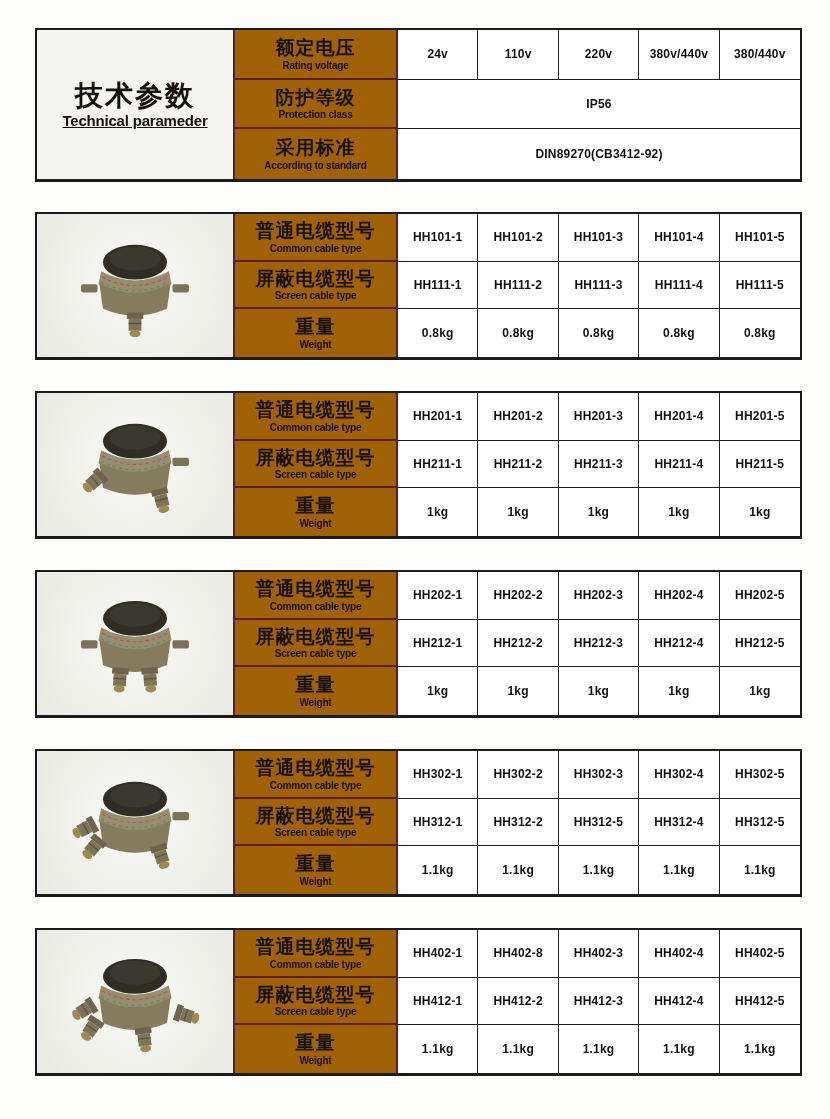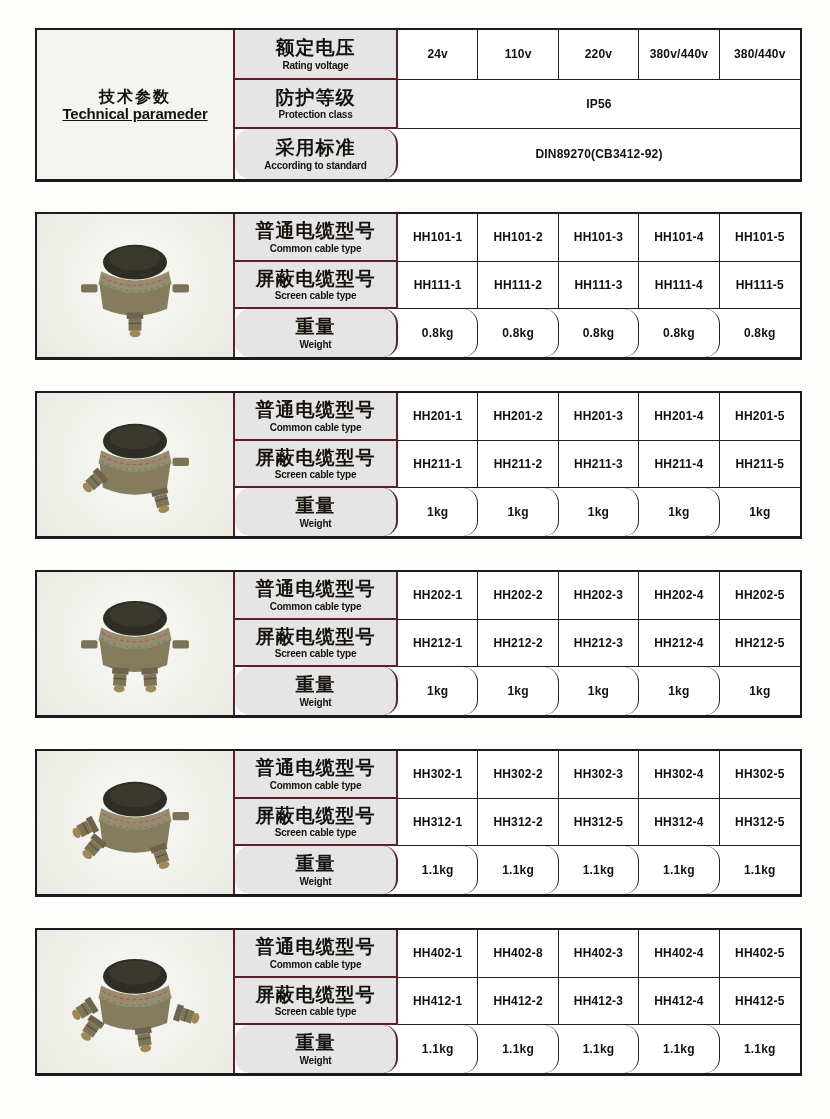--- a/index.html
+++ b/index.html
@@ -26,52 +26,52 @@
   .tbl.prod{height:148px;margin-bottom:31px;}
   .tbl.prod.last{margin-bottom:0;}
   .cell{
     display:flex;flex-direction:column;align-items:center;justify-content:center;
     text-align:center;box-sizing:border-box;
     border-right:1.5px solid #1e1e1e;
     border-bottom:1.5px solid #1e1e1e;
     overflow:hidden;
   }
   .hdr{
-    background:#e5e5e5;
+    background:#a16207;
     border-right:2px solid #5c1e28;
     border-bottom:2px solid #5c1e28;
   }
   .side{
     grid-row:1/4;grid-column:1;
     background:radial-gradient(circle at 50% 52%, #fbfbf8 0%, #f3f3ee 55%, #ececе5 100%);
     background-color:#f4f4f0;
     border-right:2px solid #5c1e28;
     border-bottom:none;
   }
   .img-cell{
     grid-row:1/4;grid-column:1;
     background:radial-gradient(circle at 50% 48%, #f8f8f5 0%, #f0f0eb 60%, #e9e9e2 100%);
     background-color:#f2f2ee;
     border-right:2px solid #5c1e28;
     border-bottom:none;
     padding:4px;
   }
   .lc{border-right:none;}
-  .bb0{border-bottom:none;border-radius:15px;}
+  .bb0{border-bottom:none;}
   .cn{
     font-weight:bold;color:#17110b;
     font-size:19px;line-height:1.2;letter-spacing:1px;
     white-space:nowrap;
   }
   .en{
     font-weight:bold;color:#17110b;
     font-size:10px;line-height:1.1;letter-spacing:-0.2px;
     white-space:nowrap;
   }
-  .side .cn{font-size:16px;letter-spacing:2px;}
+  .side .cn{font-size:28px;letter-spacing:2px;}
   .side .en{font-size:15px;text-decoration:underline;}
   .val{
     font-size:12px;font-weight:bold;color:#101010;letter-spacing:0.2px;
   }
   .span5{grid-column:span 5;}
   .pimg{display:block;}
 </style>
 </head>
 <body>
 

